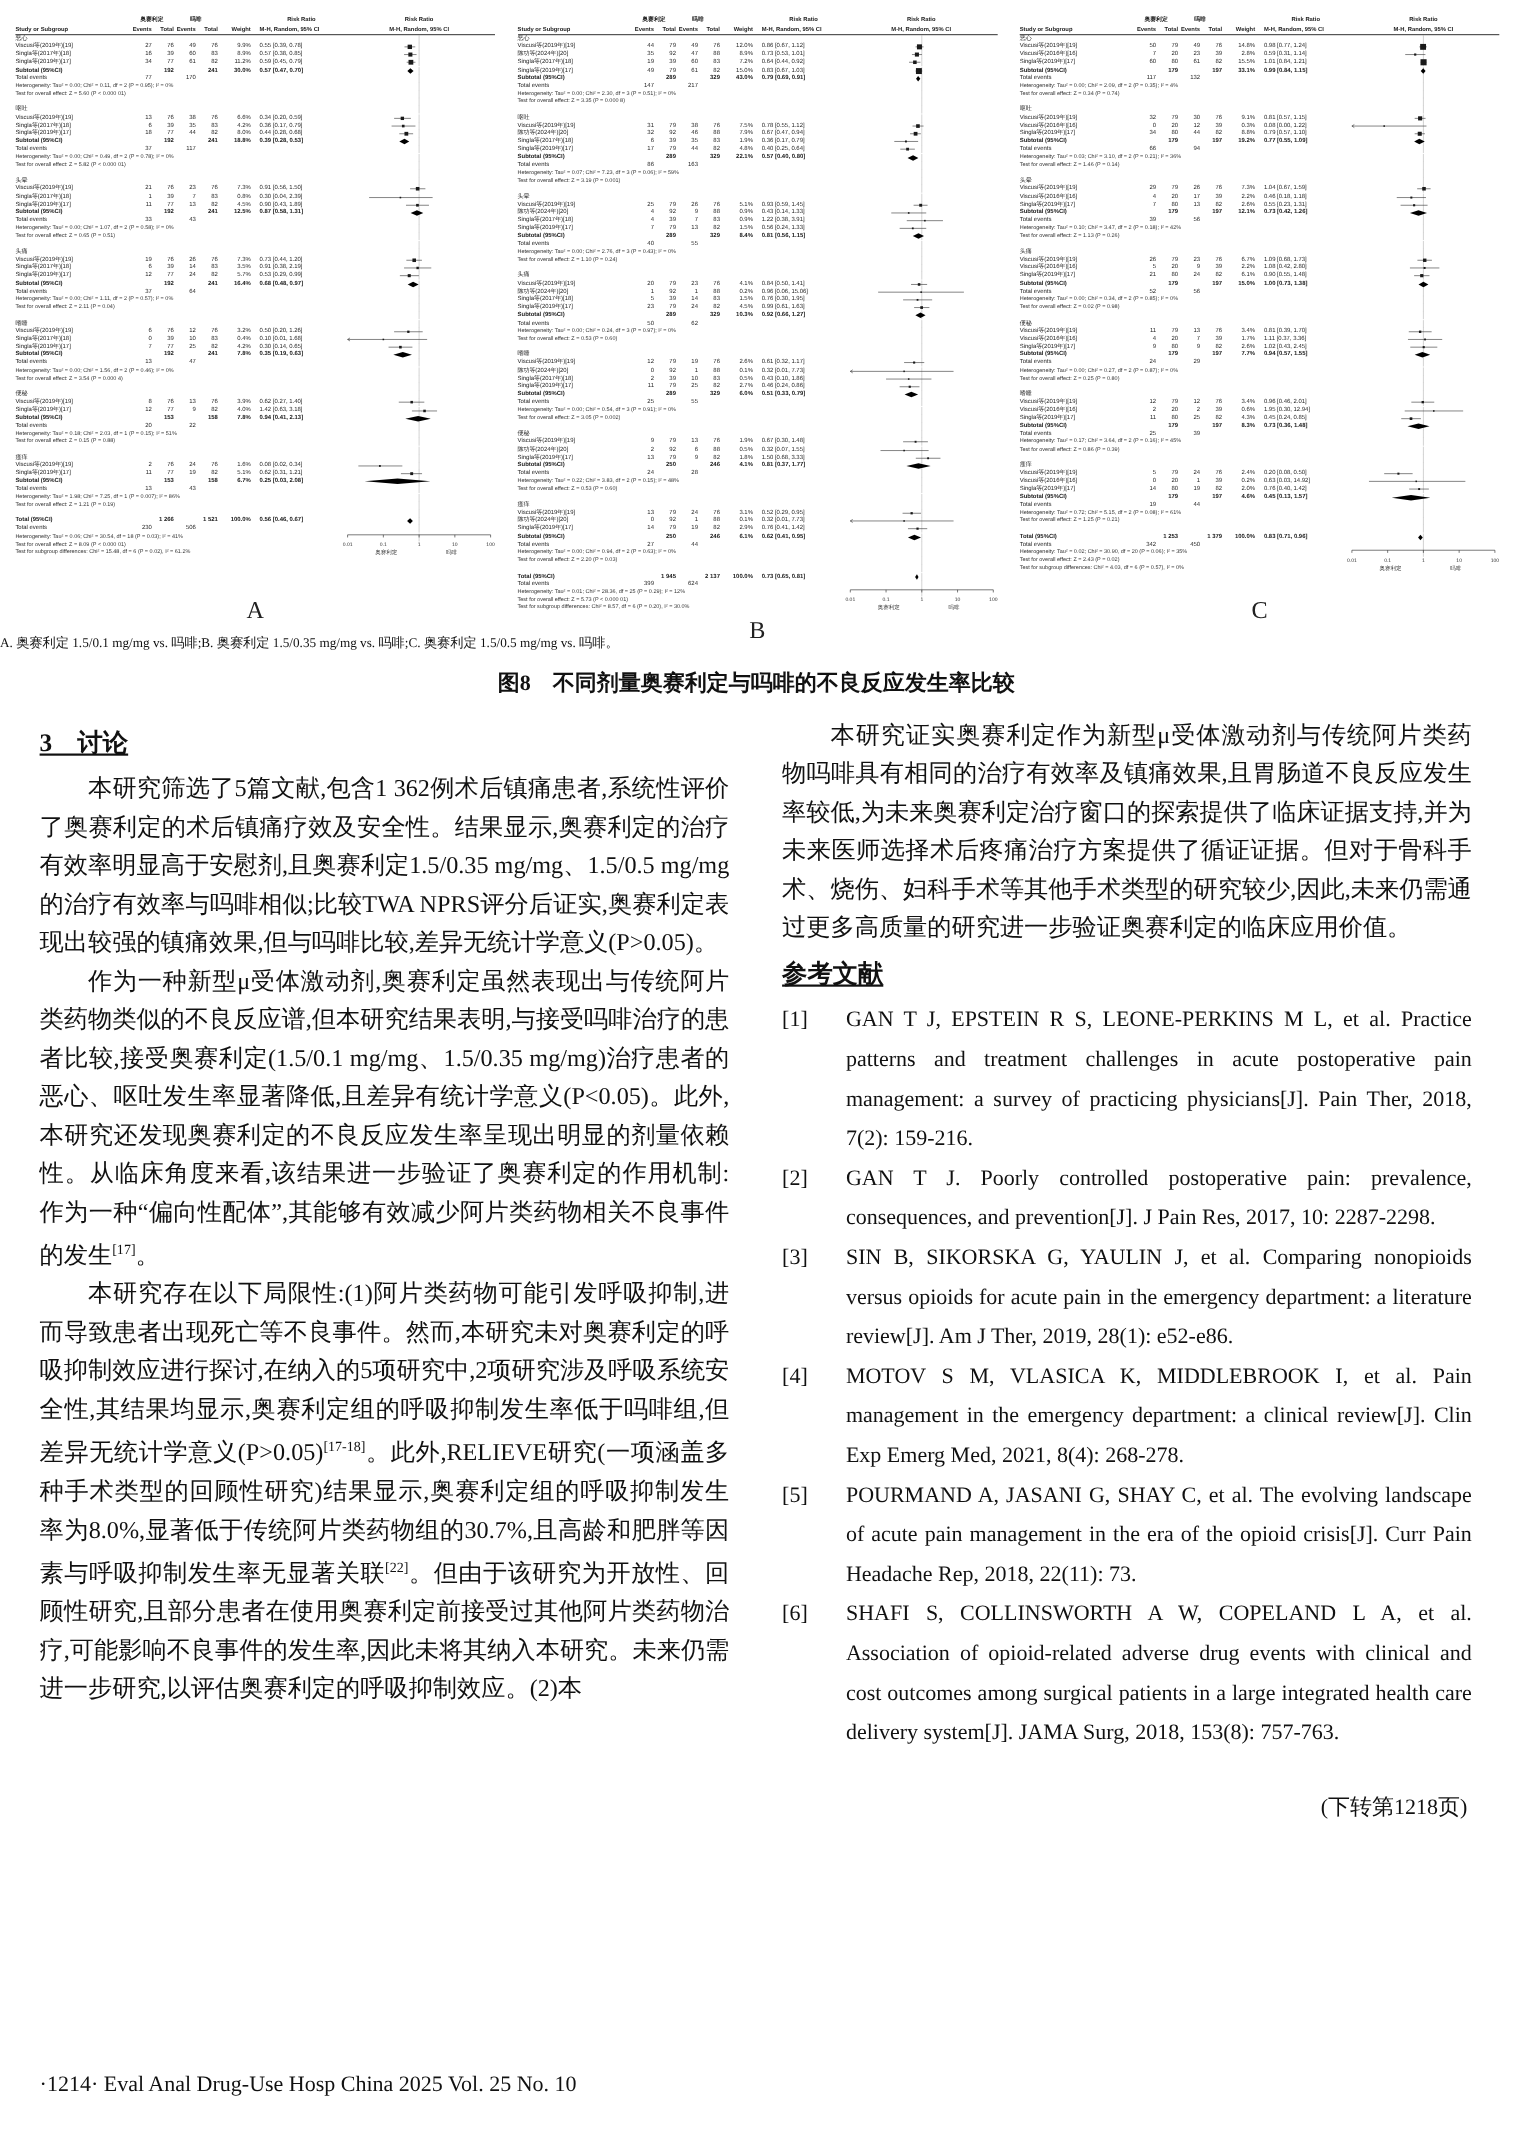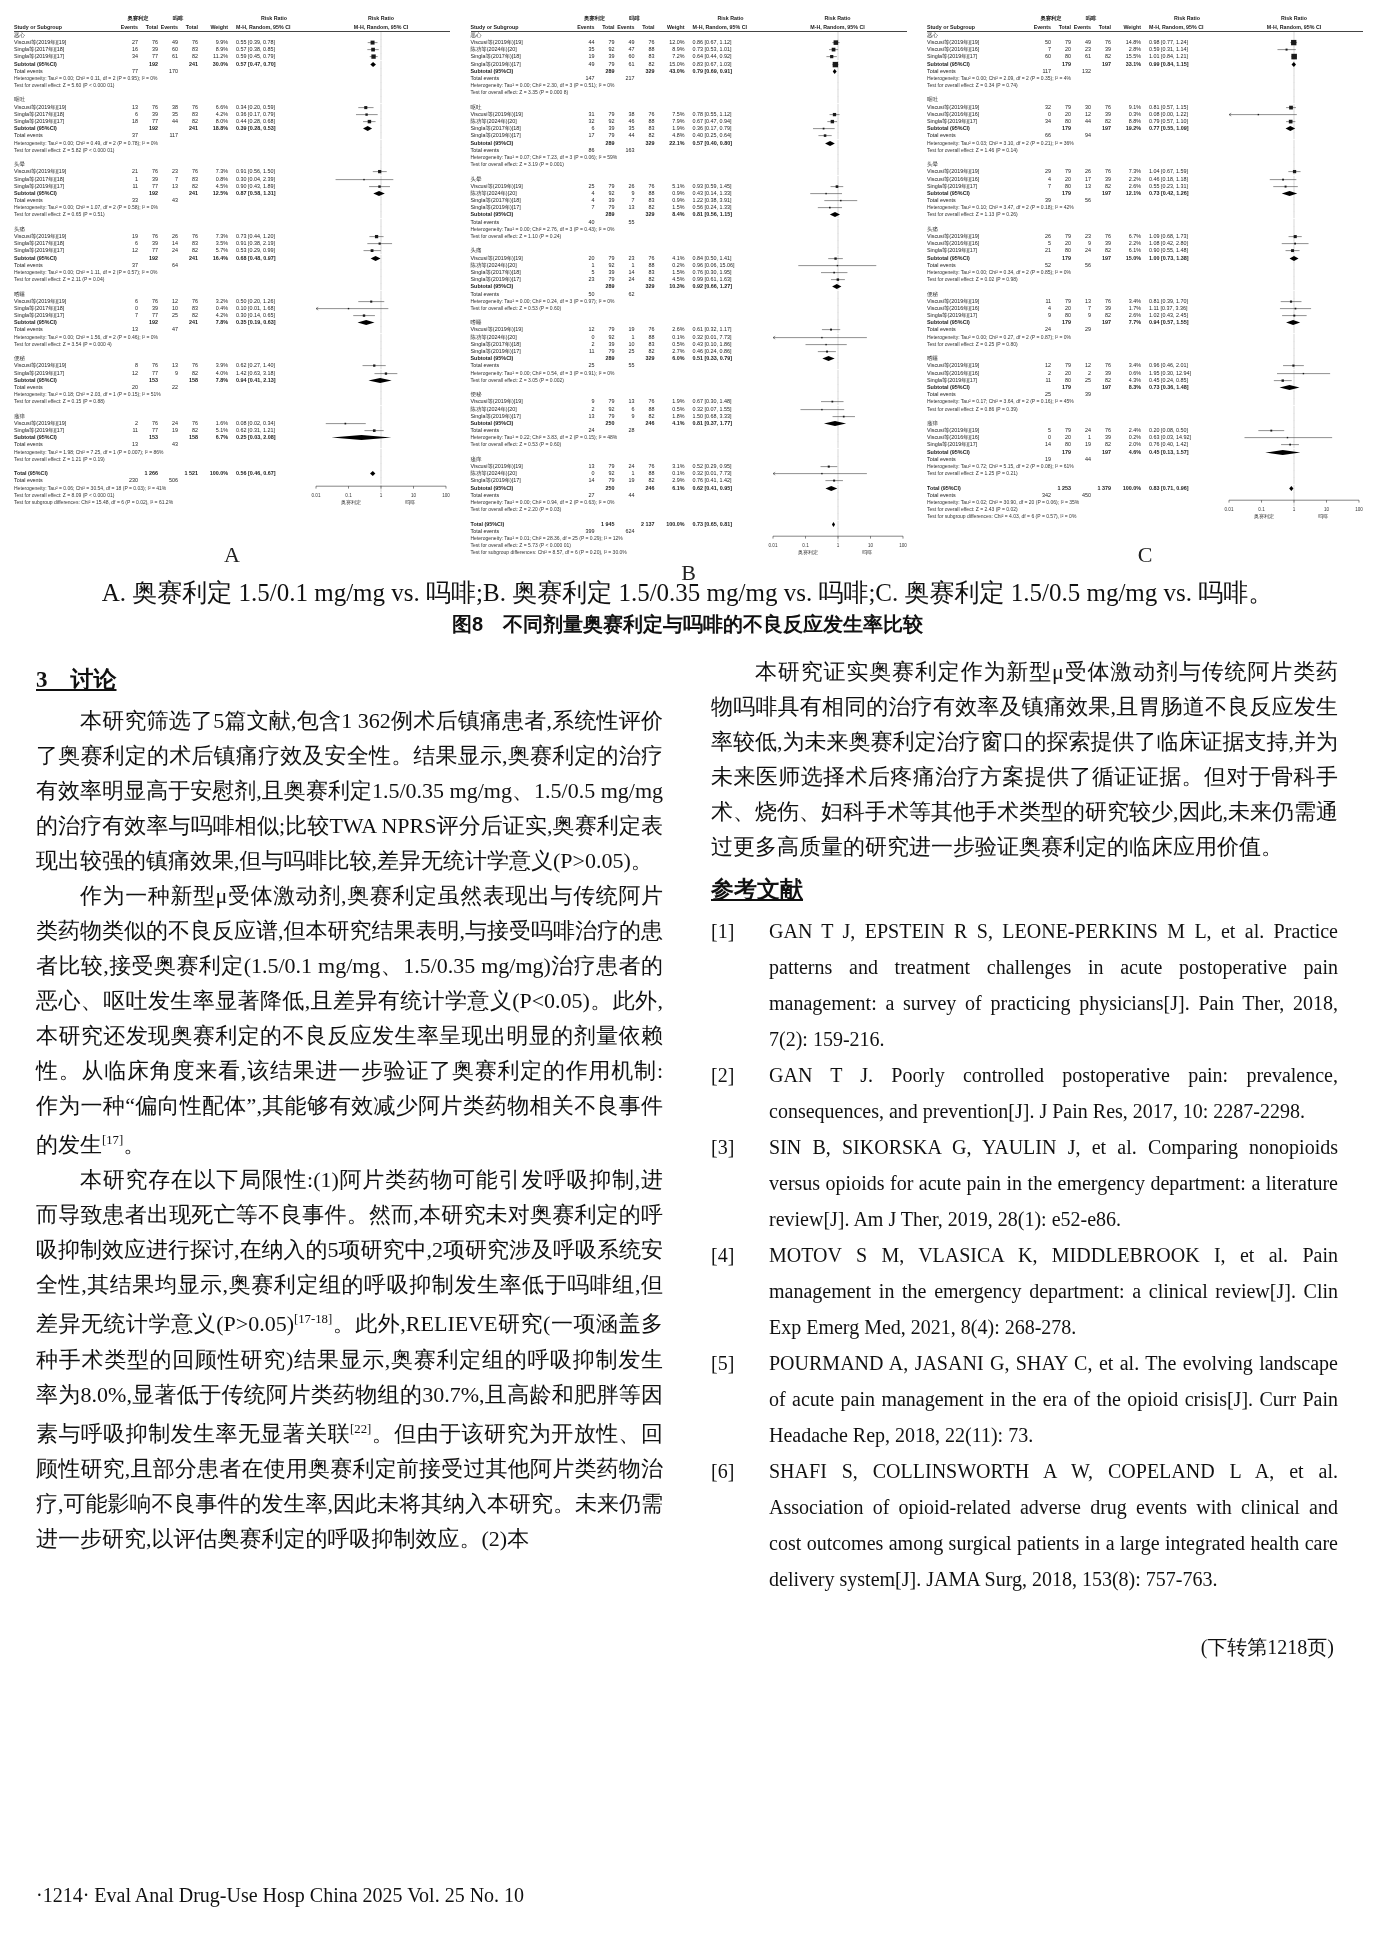--- a/index.html
+++ b/index.html
@@ -16,22 +16,22 @@
   .c-study{width:104px;text-align:left;}
   .c-num{width:20px;text-align:right;}
   .c-w{width:30px;text-align:right;}
   .c-ci{width:84px;text-align:left;padding-left:8px;box-sizing:border-box;}
   .c-plot{width:138px;position:relative;}
   .tcell{width:298px;font-size:5.4px;line-height:7.2px;white-space:nowrap;}
   .stat{font-size:5px;color:#333;}
   .sg-name{font-size:5.5px;}
   .boldrow .cell{font-weight:bold;}
   .letter{font-family:"Liberation Serif","DejaVu Serif",serif;font-size:22px;text-align:center;margin-top:auto;padding-top:4px;color:#222;}
-  .fig-cap1{font-family:"Liberation Serif","DejaVu Serif",serif;font-size:25px;text-align:center;margin-top:8px;}
-  .fig-cap2{font-family:Liberation Sans, sans-serif;font-size:20px;font-weight:bold;text-align:center;margin-top:2px;}
+  .fig-cap1{font-family:"Liberation Serif","DejaVu Serif",serif;font-size:12px;margin-top:8px;}
+  .fig-cap2{font-family:Liberation Serif, serif;font-size:20px;font-weight:bold;text-align:center;margin-top:14px;}
   
   .columns{display:flex;gap:48px;padding:16px 36px 0 36px;font-family:"Liberation Serif","DejaVu Serif",serif;}
   .col{width:627px;}
   .para{font-size:22px;line-height:35px;text-align:justify;text-indent:2em;margin:0;}
   .para-cont{text-indent:0;}
   .h-sec{font-size:23px;font-weight:bold;margin:10px 0 8px 0;text-decoration:underline;}
   sup{font-size:0.58em;}
   .ref{display:flex;font-size:20px;line-height:36px;}
   .ref-num{width:58px;flex-shrink:0;}
   .ref-text{flex:1;text-align:justify;}

